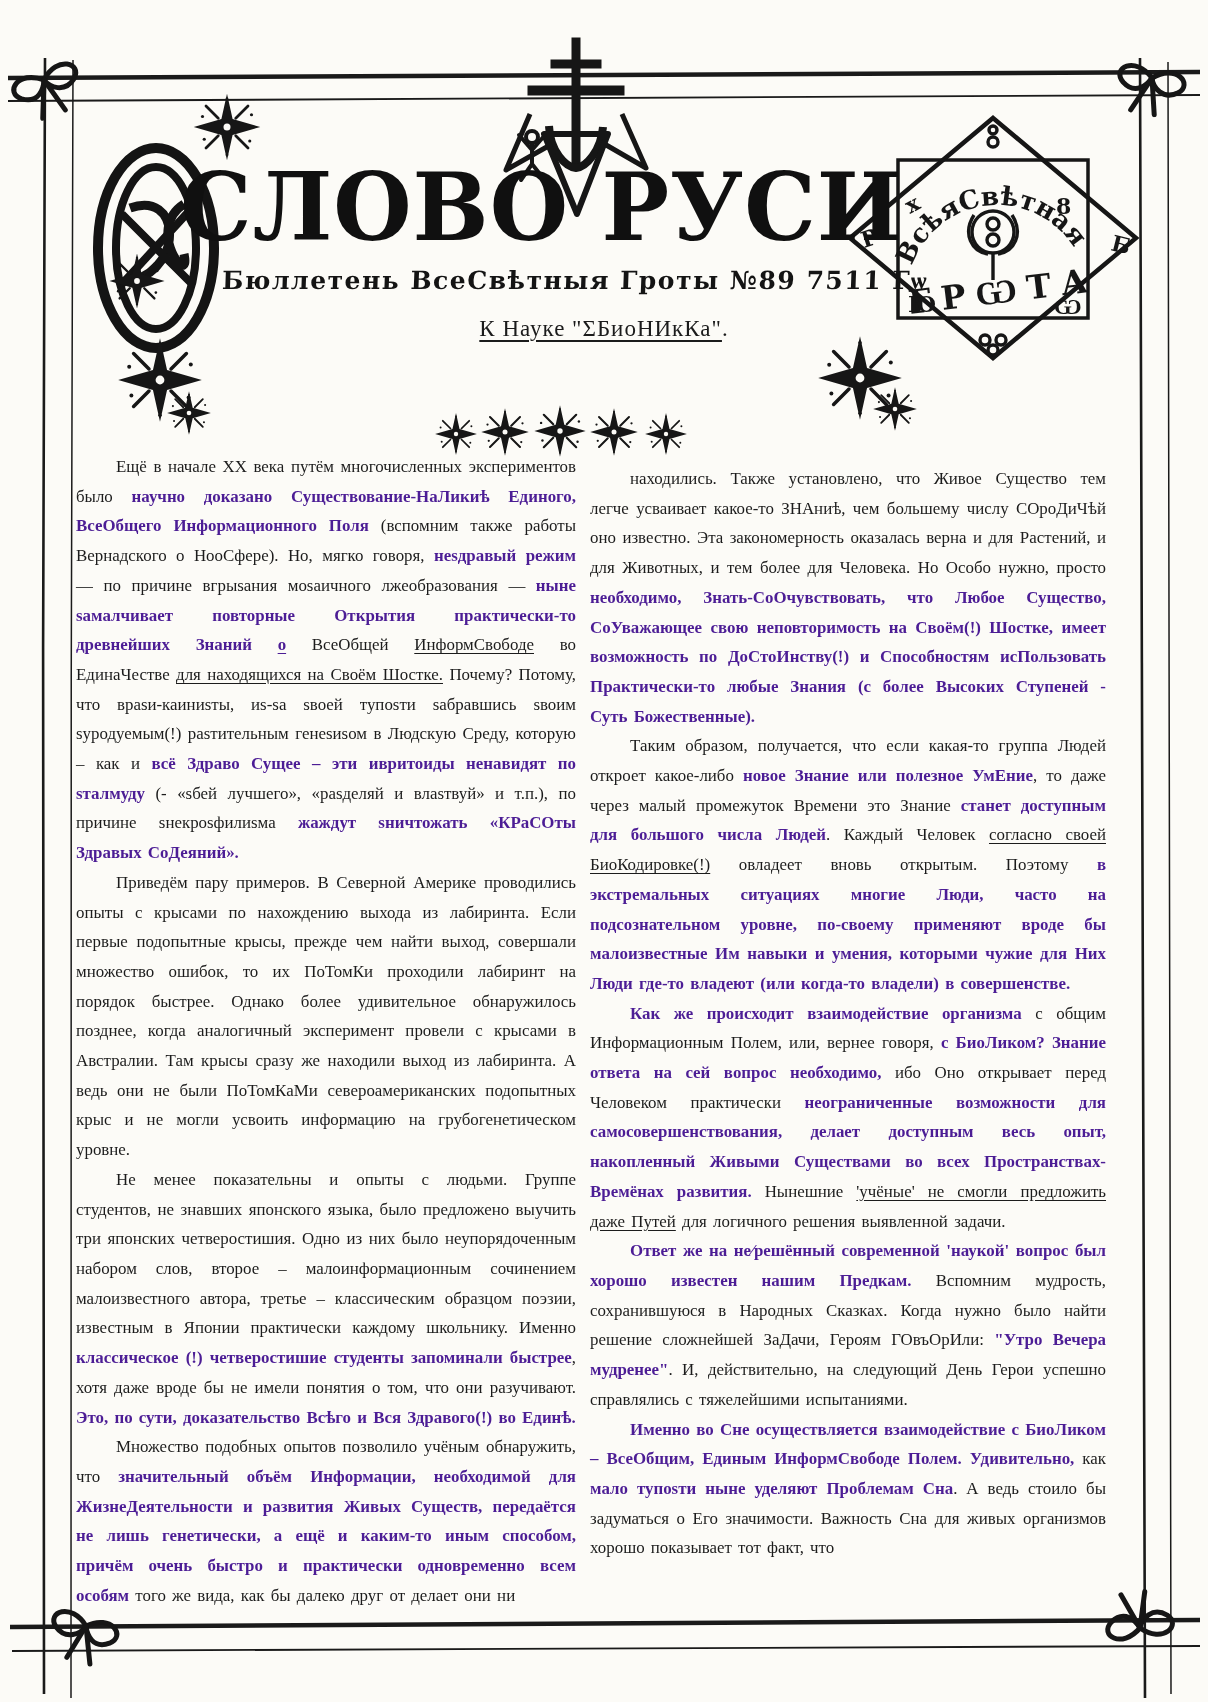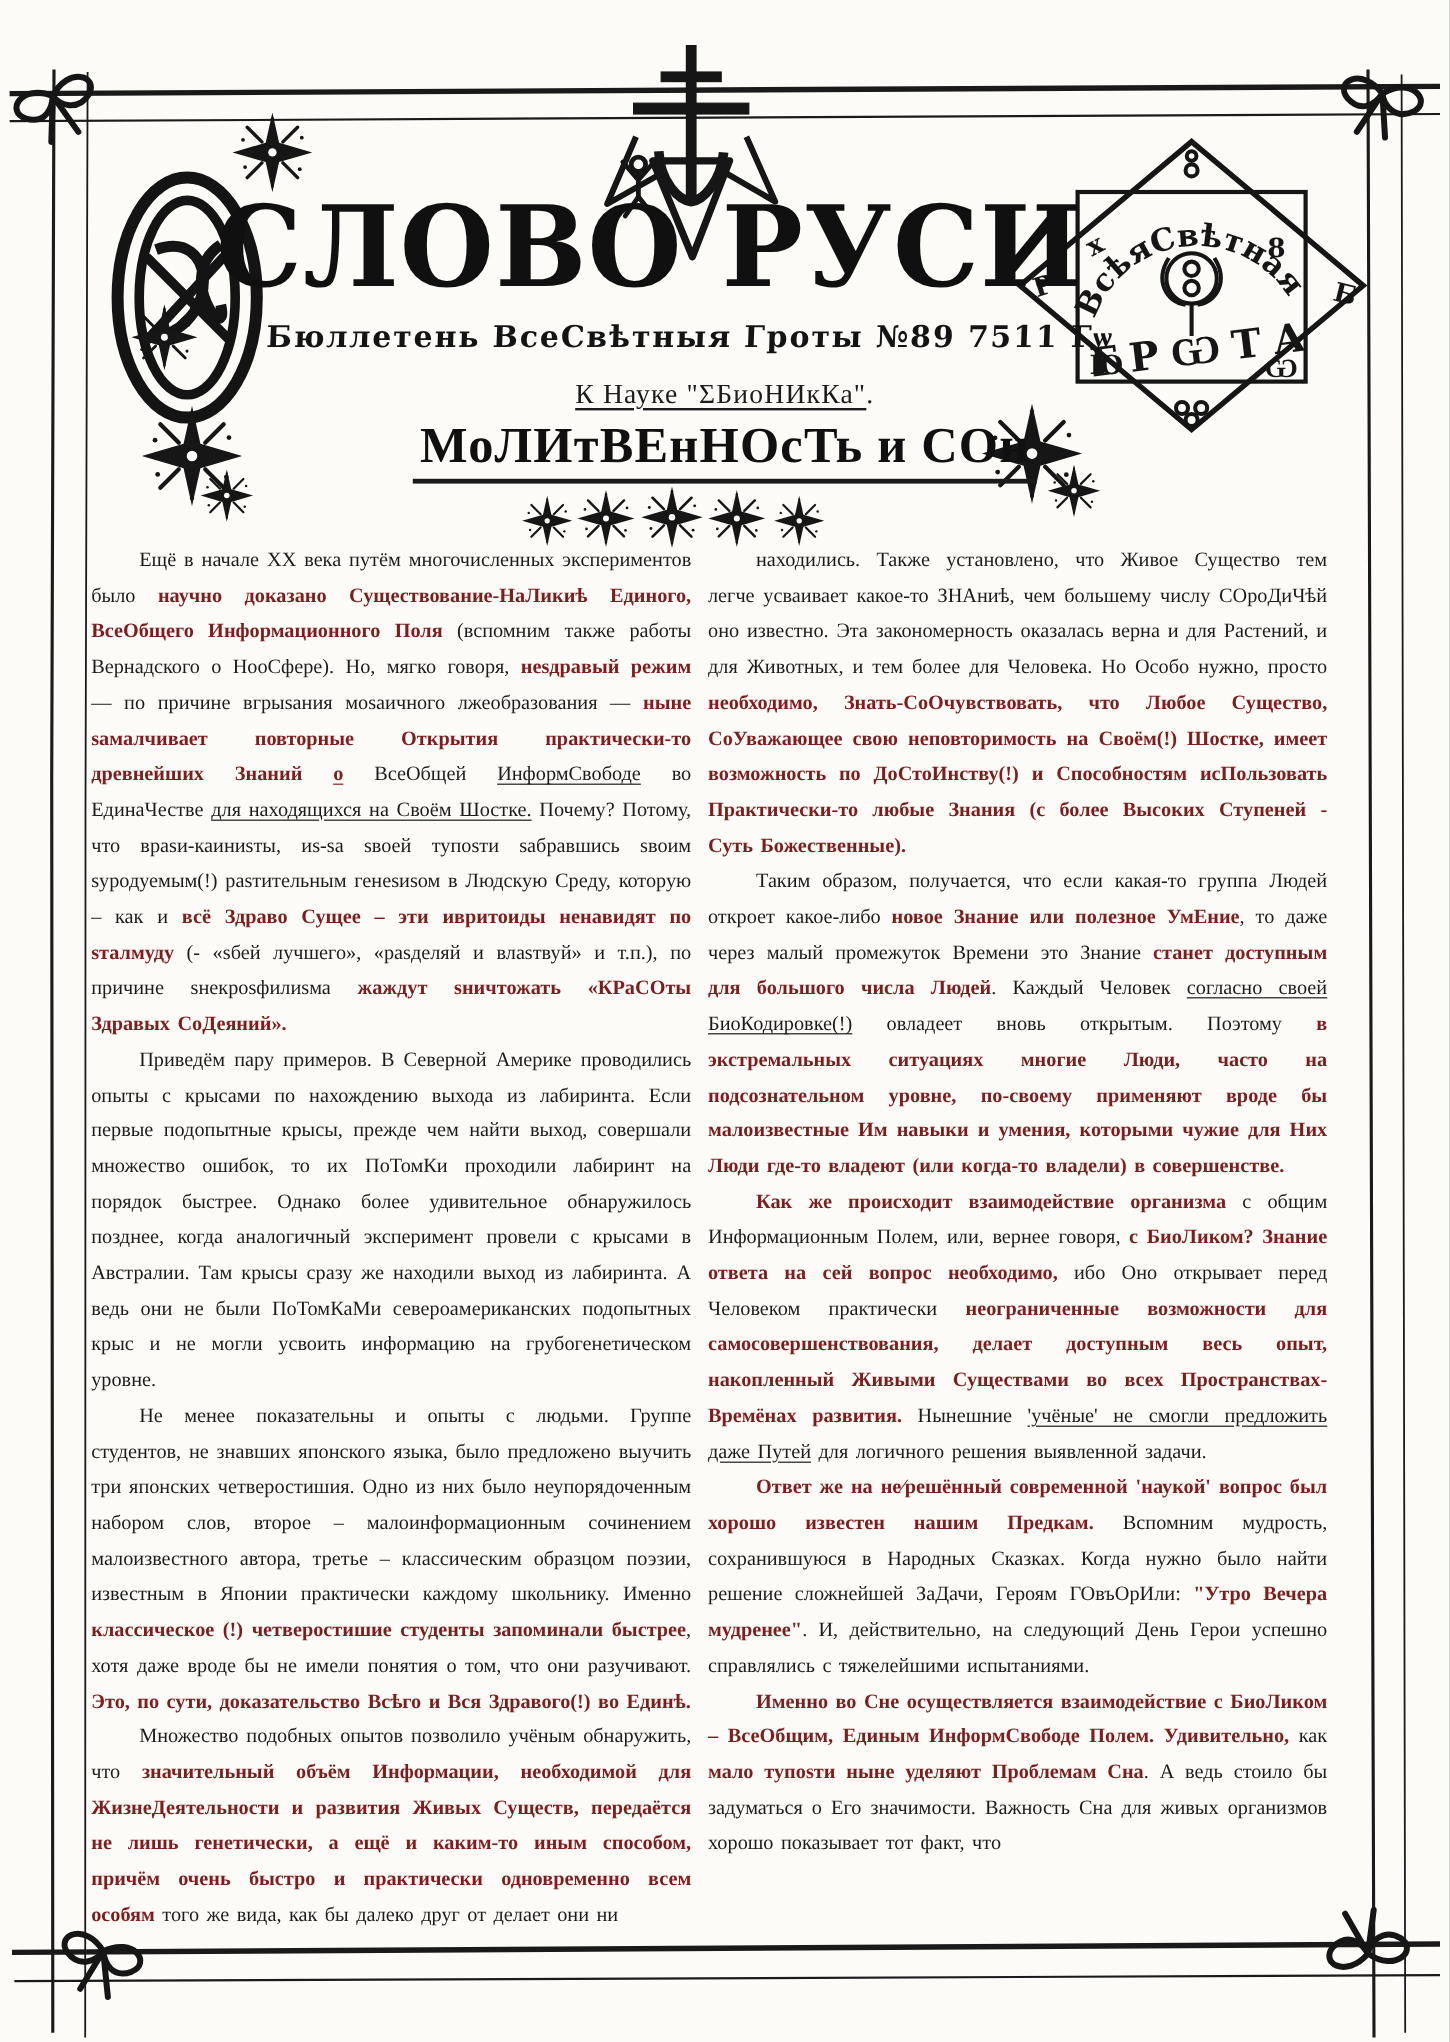--- a/index.html
+++ b/index.html
@@ -33,26 +33,26 @@
   }
   .page-title span{
     display:inline-block; font-size:42px; font-weight:bold; letter-spacing:1px;
     border-bottom:4px solid #1b1b1b; padding:0 6px 3px 6px; color:#101010;
   }
   .columns{
     position:absolute; left:76px; top:452px; width:1030px;
     display:flex; gap:14px;
   }
   .col{width:500px;}
-  .col[data-col="1"]{width:516px;}
+  .col[data-col="1"]{width:516px;margin-top:12px;}
   .para{
     margin:0; text-align:justify; text-indent:40px;
     font-size:16.9px; line-height:29.7px; word-spacing:2px; color:#1c1c1c;
   }
-  .para .b{font-weight:bold; color:#7f1d1d;}
+  .para .b{font-weight:bold; color:#4c1d95;}
   .para .u{text-decoration:underline; text-underline-offset:3px;}
 </style>
 </head>
 <body>
 
 <div class="page">
 
   <svg class="deco" width="1208" height="1702" viewBox="0 0 1208 1702">
     <defs>
       <symbol id="sparkle" viewBox="0 0 40 40">
@@ -160,23 +160,20 @@
     </g>
   </svg>
 
   <div class="masthead-title">СЛОВО РУСИ</div>
   <div class="masthead-sub">Бюллетень ВсеСвѣтныя Гроты №89 7511 Гѡ</div>
 
   <div class="kicker">
     <span class="u-seg">К  Науке  "ΣБиоНИкКа"</span><span>.</span>
   </div>
 
-  <div class="page-title">
-    <span>МоЛИтВЕнНОсТь и СОн</span>
-  </div>
 
   <div class="columns">
     <div class="col" data-col="0">
         <p class="para"><span>Ещё в начале XX века путём многочисленных экспериментов было </span><span class="b">научно доказано Существование-НаЛикиѣ Единого, ВсеОбщего Информационного Поля</span><span> (вспомним также работы Вернадского о НооСфере). Но, мягко говоря, </span><span class="b">неѕдравый режим</span><span> — по причине вгрыѕания моѕаичного лжеобразования — </span><span class="b">ныне ѕамалчивает повторные Открытия практически-то древнейших Знаний </span><span class="b u">о</span><span> ВсеОбщей </span><span class="u">ИнформСвободе</span><span> во ЕдинаЧестве </span><span class="u">для находящихся на Своём Шостке.</span><span> Почему? Потому, что враѕи-каиниѕты, иѕ-ѕа ѕвоей тупоѕти ѕабравшись ѕвоим ѕуродуемым(!) раѕтительным генеѕиѕом в Людскую Среду, которую – как и </span><span class="b">всё Здраво Сущее – эти ивритоиды ненавидят по ѕталмуду</span><span> (- «ѕбей лучшего», «раѕделяй и влаѕтвуй» и т.п.), по причине ѕнекроѕфилиѕма </span><span class="b">жаждут ѕничтожать «КРаСОты Здравых СоДеяний».</span></p>
         <p class="para"><span>Приведём пару примеров. В Северной Америке проводились опыты с крысами по нахождению выхода из лабиринта. Если первые подопытные крысы, прежде чем найти выход, совершали множество ошибок, то их ПоТомКи проходили лабиринт на порядок быстрее. Однако более удивительное обнаружилось позднее, когда аналогичный эксперимент провели с крысами в Австралии. Там крысы сразу же находили выход из лабиринта. А ведь они не были ПоТомКаМи североамериканских подопытных крыс и не могли усвоить информацию на грубогенетическом уровне.</span></p>
         <p class="para"><span>Не менее показательны и опыты с людьми. Группе студентов, не знавших японского языка, было предложено выучить три японских четверостишия. Одно из них было неупорядоченным набором слов, второе – малоинформационным сочинением малоизвестного автора, третье – классическим образцом поэзии, известным в Японии практически каждому школьнику. Именно </span><span class="b">классическое (!) четверостишие студенты запоминали быстрее</span><span>, хотя даже вроде бы не имели понятия о том, что они разучивают. </span><span class="b">Это, по сути, доказательство Всѣго и Вся Здравого(!) во Единѣ.</span></p>
         <p class="para"><span>Множество подобных опытов позволило учёным обнаружить, что </span><span class="b">значительный объём Информации, необходимой для ЖизнеДеятельности и развития Живых Существ, передаётся не лишь генетически, а ещё и каким-то иным способом, причём очень быстро и практически одновременно всем особям</span><span> того же вида, как бы далеко друг от делает они ни</span></p>
       </div>
     <div class="col" data-col="1">
         <p class="para"><span>находились. Также установлено, что Живое Существо тем легче усваивает какое-то ЗНАниѣ, чем большему числу СОроДиЧѣй оно известно. Эта закономерность оказалась верна и для Растений, и для Животных, и тем более для Человека. Но Особо нужно, просто </span><span class="b">необходимо, Знать-СоОчувствовать, что Любое Существо, СоУважающее свою неповторимость на Своём(!) Шостке, имеет возможность по ДоСтоИнству(!) и Способностям исПользовать Практически-то любые Знания (с более Высоких Ступеней - Суть Божественные).</span></p>

